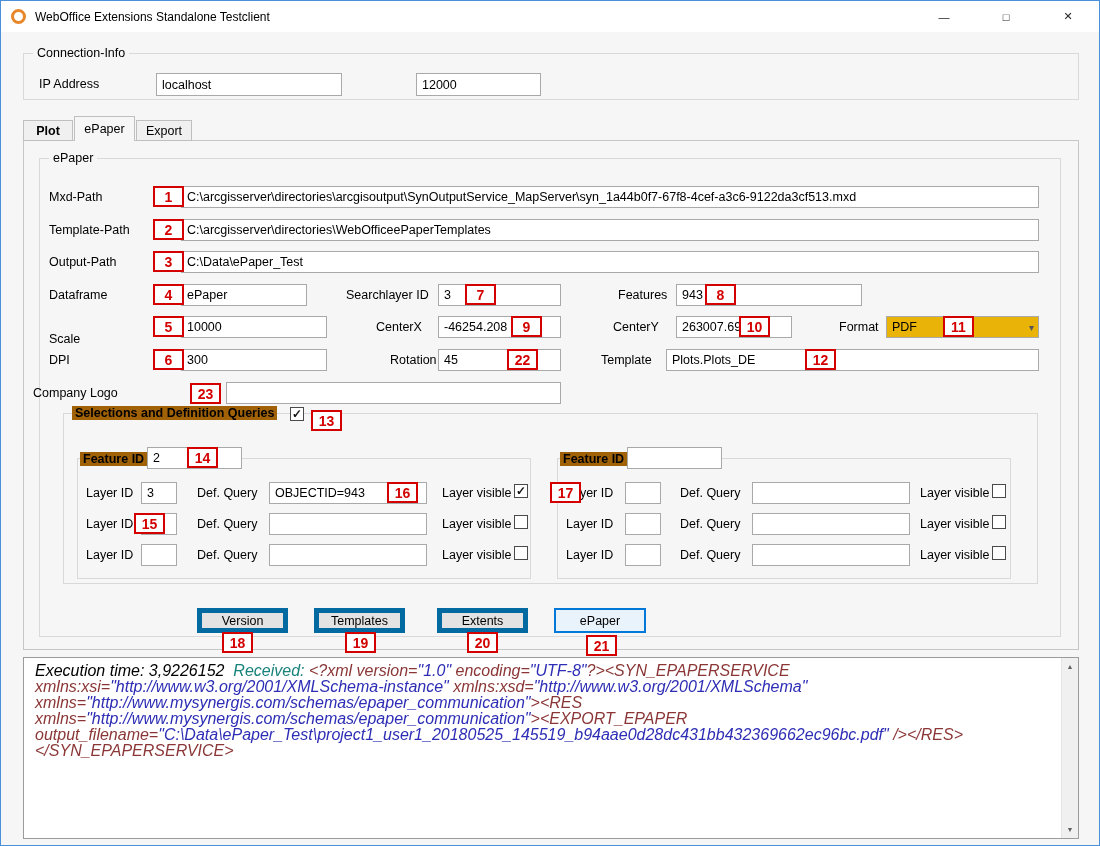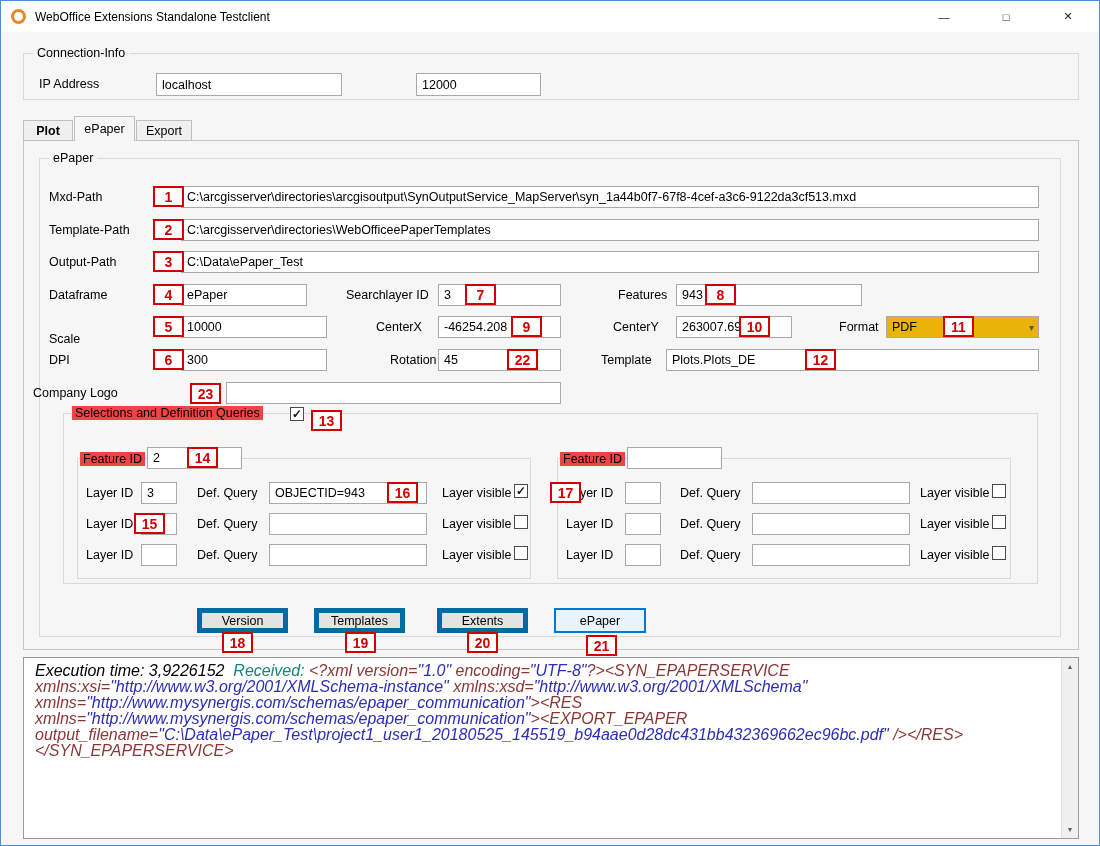--- a/index.html
+++ b/index.html
@@ -14,21 +14,21 @@
   .titlebar { position:absolute; left:0; top:0; right:0; height:31px; background:#FFFFFF; display:flex; align-items:center; }
   .logo { width:15px; height:15px; margin-left:10px; border:3px solid #E8872A; border-radius:50%; flex:0 0 auto; }
   .title-text { margin-left:9px; font-size:12px; white-space:nowrap; }
   .win-controls { margin-left:auto; display:flex; height:100%; }
   .win-btn { width:62px; height:100%; display:flex; align-items:center; justify-content:center; font-size:11px; color:#222; cursor:default; }
   
   .gb { position:absolute; border:1px solid #D9D9D9; }
   .gb-label { position:absolute; top:-8px; left:9px; background:#F6F6F6; padding:0 4px; white-space:nowrap; }
   
   .lbl { position:absolute; white-space:nowrap; }
-  .masklbl { background:#ef4444; padding:0 3px; z-index:2; }
+  .masklbl { background:#a16207; padding:0 3px; z-index:2;font-weight:bold; }
   .tb { position:absolute; height:22px; background:#FFF; border:1px solid #A9A9A9; display:flex; align-items:center; padding:0 5px; white-space:nowrap; overflow:hidden; }
   .combo { position:absolute; height:22px; background:#eab308; border:1px solid #A9A9A9; display:flex; align-items:center; padding:0 5px; }
   .combo-arrow { position:absolute; right:4px; top:0; bottom:0; display:flex; align-items:center; color:#555; font-size:10px; }
   .cb { position:absolute; width:14px; height:14px; background:#FFF; border:1px solid #4A4A4A; display:flex; align-items:center; justify-content:center; font-size:12px; font-weight:bold; color:#111; line-height:1; z-index:2; }
   
   .tab { position:absolute; display:flex; align-items:center; justify-content:center; border:1px solid #BFBFBF; background:#F0F0F0; }
   .tab.active { background:#F6F6F6; border-bottom:none; z-index:3; }
   .tab-panel { position:absolute; left:22px; top:139px; width:1056px; height:510px; border:1px solid #C6C6C6; background:#F6F6F6; }
   
   .btn { position:absolute; height:25px; background:#E3E3E3; border:5px solid #0369a1; display:flex; align-items:center; justify-content:center; cursor:default; }

